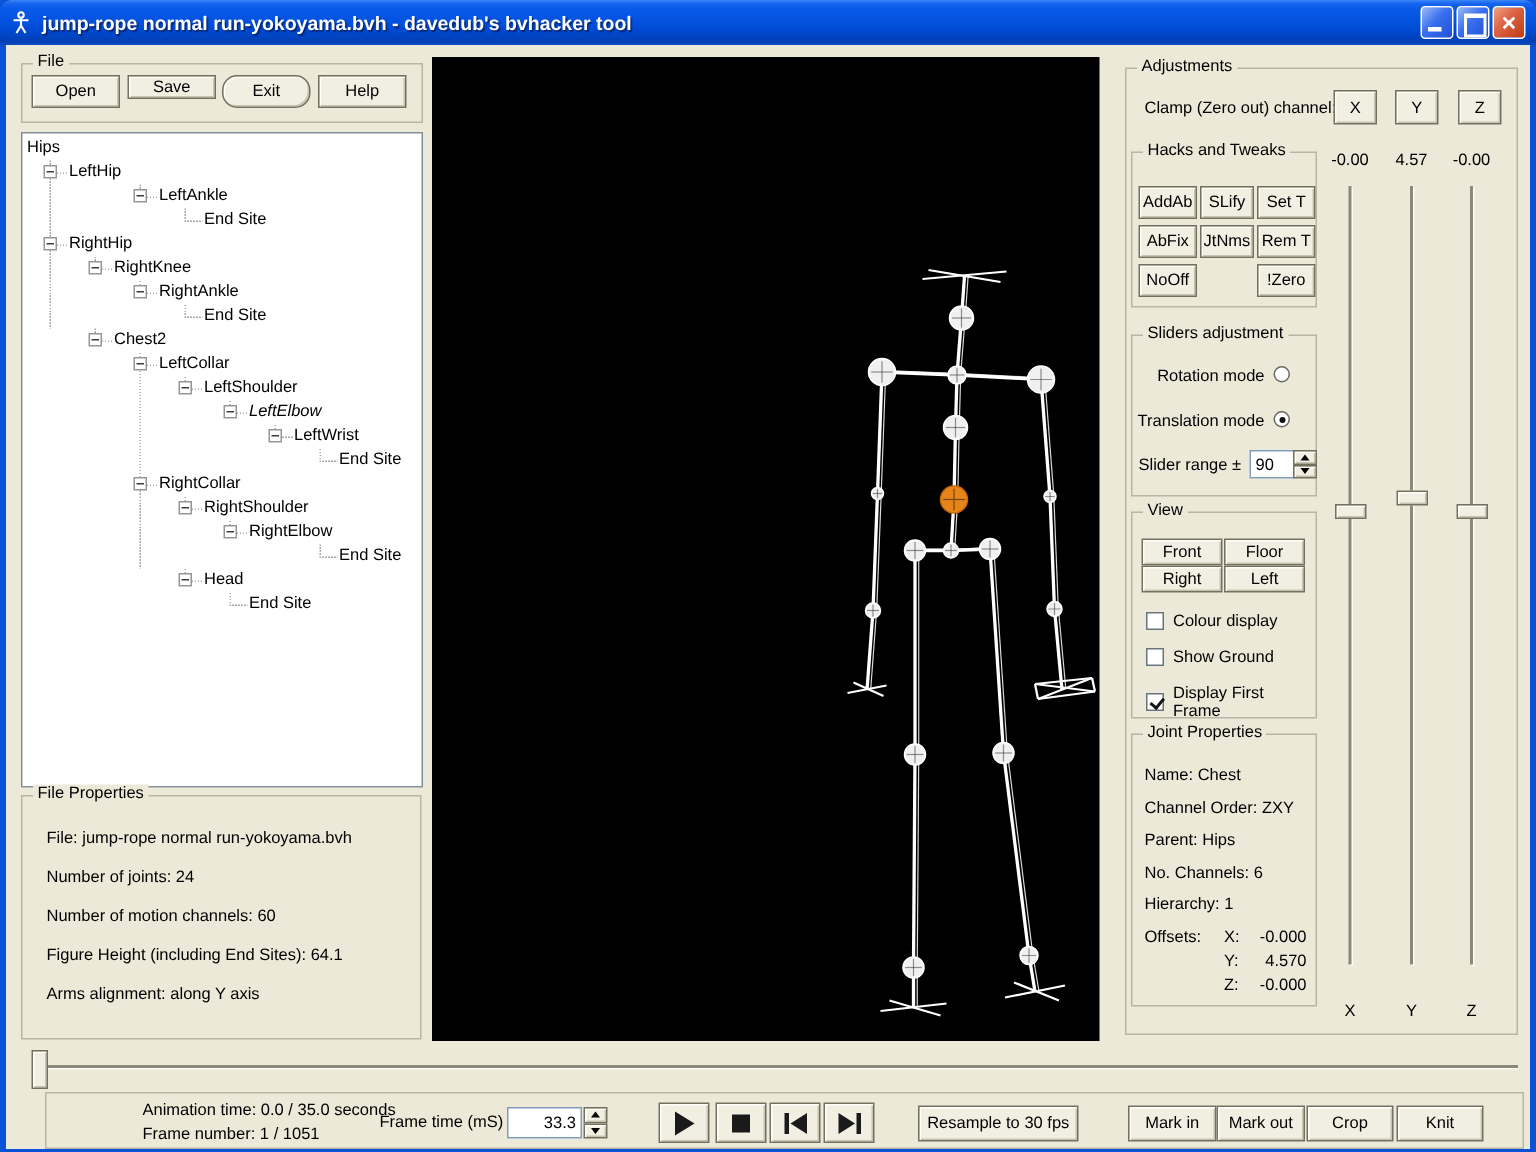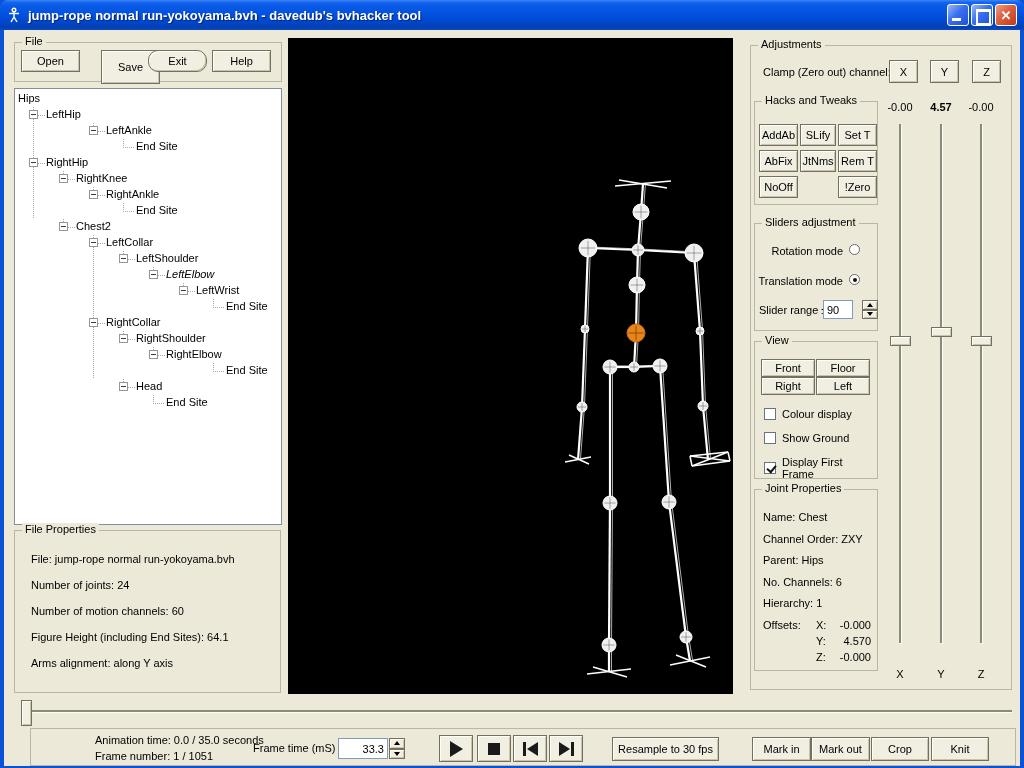--- a/index.html
+++ b/index.html
@@ -85,21 +85,21 @@
       <span class="cbtn max"></span>
       <span class="cbtn close">✕</span>
     </span>
   </div>
 
   <div class="wbody">
 
     <div class="grp" style="left:10px;top:12px;width:268px;height:40px;">
       <span class="glabel">File</span>
       <button class="btn" style="position:absolute;left:6px;top:7px;width:59px;height:22px;">Open</button>
-      <button class="btn" style="position:absolute;left:86px;top:7px;width:59px;height:34px;">Save</button>
+      <button class="btn" style="position:absolute;left:70px;top:7px;width:59px;height:16px;">Save</button>
       <button class="btn" style="position:absolute;left:133px;top:7px;width:59px;height:22px;border-radius:10px;">Exit</button>
       <button class="btn" style="position:absolute;left:197px;top:7px;width:59px;height:22px;">Help</button>
     </div>
 
     <div class="tree">
         <div class="trow">
           <span class="tlabel" style="left: 1px;">Hips</span>
         </div>
         <div class="trow">
           <span class="vg f" style="left: 18px;"></span>
@@ -361,41 +361,41 @@
           <button class="btn" style="height:22px;">Set T</button>
           <button class="btn" style="height:22px;">AbFix</button>
           <button class="btn" style="height:22px;">JtNms</button>
           <button class="btn" style="height:22px;">Rem T</button>
           <button class="btn" style="height:22px;">NoOff</button>
           <button class="btn" style="height:22px;grid-column:3;">!Zero</button>
         </div>
       </div>
 
       <div class="txt ctr" style="left:129px;top:55px;width:40px;">-0.00</div>
-      <div class="txt ctr" style="left:170px;top:55px;width:40px;font-weight:bold;">4.57</div>
+      <div class="txt ctr" style="left:170px;top:55px;width:40px;">4.57</div>
       <div class="txt ctr" style="left:210px;top:55px;width:40px;">-0.00</div>
 
       <span class="vslider-track" style="left:148px;top:78px;height:519px;"></span>
       <span class="vslider-track" style="left:189px;top:78px;height:519px;"></span>
       <span class="vslider-track" style="left:229px;top:78px;height:519px;"></span>
       <span class="vthumb" style="left:139px;top:290px;"></span>
       <span class="vthumb" style="left:180px;top:281px;"></span>
       <span class="vthumb" style="left:220px;top:290px;"></span>
       <div class="txt ctr" style="left:129px;top:622px;width:40px;">X</div>
       <div class="txt ctr" style="left:170px;top:622px;width:40px;">Y</div>
       <div class="txt ctr" style="left:210px;top:622px;width:40px;">Z</div>
 
       <div class="grp" style="left:3px;top:177px;width:124px;height:108px;">
         <span class="glabel">Sliders adjustment</span>
         <div class="txt" style="left:0;top:21px;width:88px;text-align:right;">Rotation mode</div>
         <span class="radio" style="position:absolute;left:94px;top:20px;"></span>
         <div class="txt" style="left:0;top:51px;width:88px;text-align:right;">Translation mode</div>
         <span class="radio on" style="position:absolute;left:94px;top:50px;"></span>
         <div class="txt" style="left:4px;top:80px;">Slider range ±</div>
-        <input class="field" style="left: 68px; top: 76px; width: 30px; height: 19px;" value="90">
+        <input class="field" style="left: 78px; top: 76px; width: 30px; height: 19px;" value="90">
         <span class="spin" style="left:107px;top:76px;width:16px;height:19px;">
           <button class="btn">
               <span class="tri-up"></span>
             </button>
           <button class="btn">
               <span class="tri-dn"></span>
             </button>
         </span>
       </div>
 

